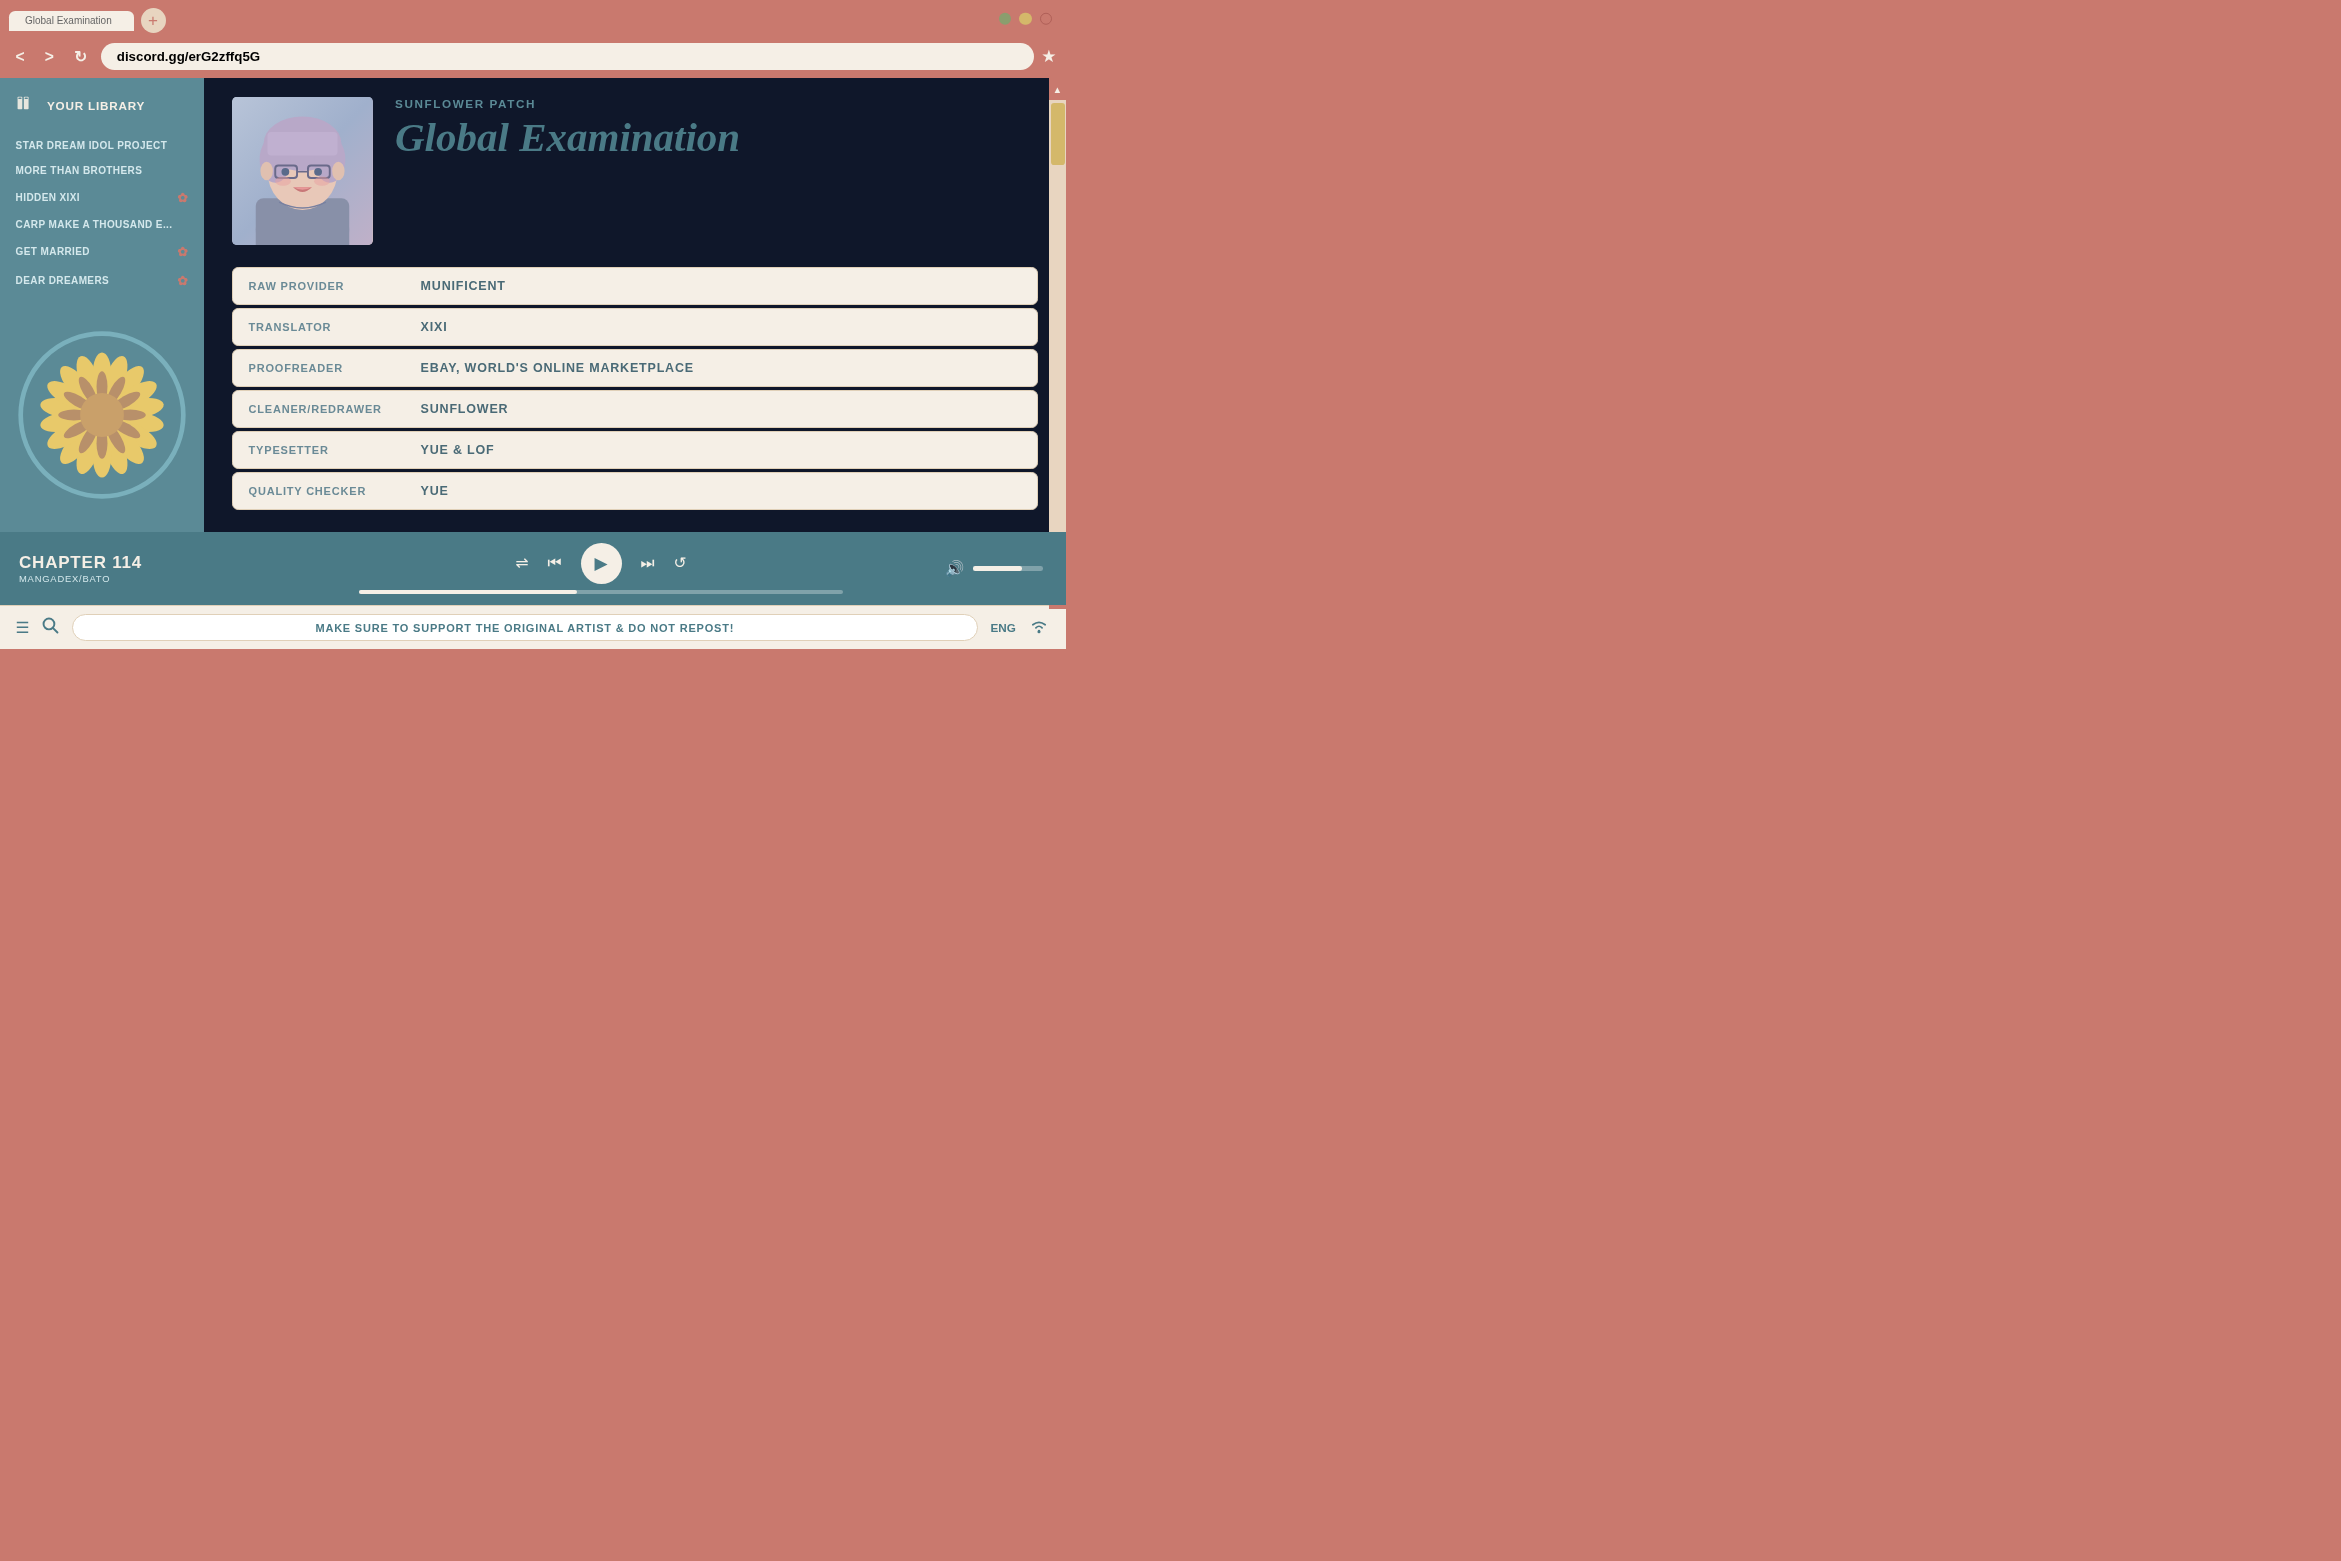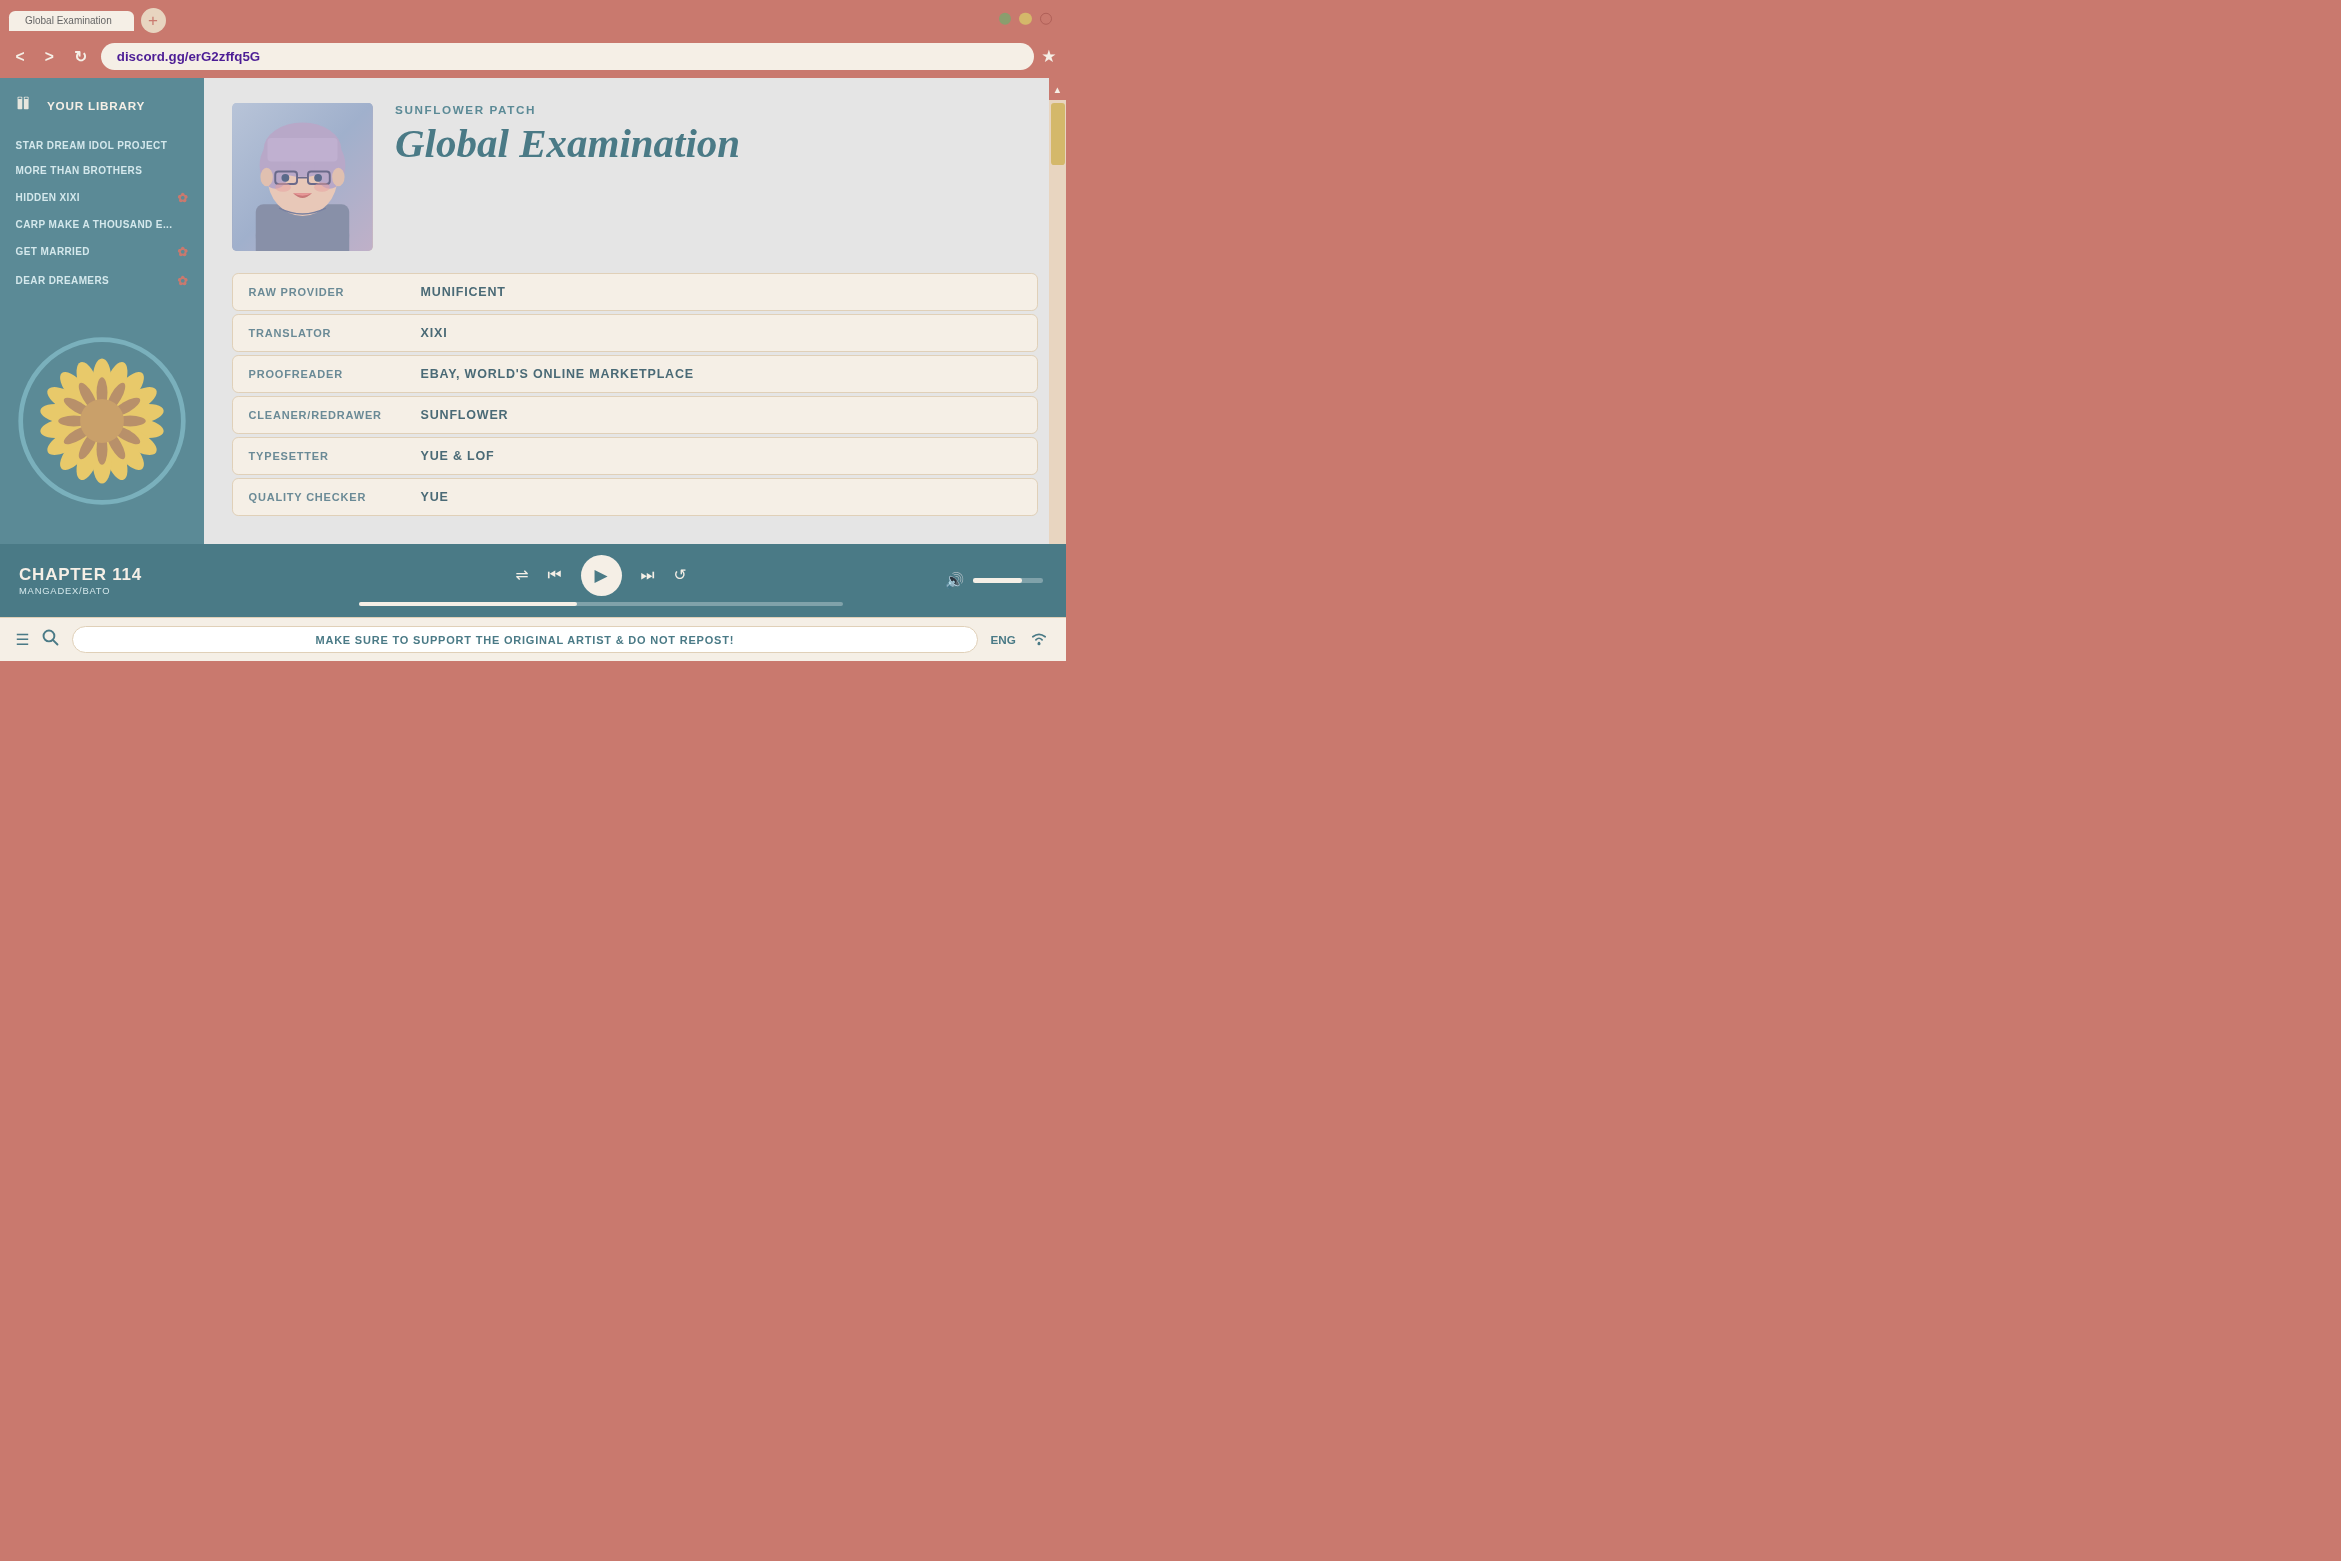--- a/index.html
+++ b/index.html
@@ -98,21 +98,21 @@
       font-weight: bold;
     }
 
     .address-bar {
       flex: 1;
       background: #f5efe6;
       border: none;
       border-radius: 15.6px;
       padding: 6.2px 15.6px;
       font-size: 13.3px;
-      color: #4c1d95;
+      color: #000000;
       font-weight: 600;
     }
 
     .star-btn {
       background: none;
       border: none;
       color: #f5efe6;
       font-size: 17px;
       cursor: pointer;
     }
@@ -206,22 +206,22 @@
       width: 14px;
       height: 62px;
       background: #d4b86a;
       border-radius: 3.1px;
       margin-top: 3.1px;
     }
 
     
     .content-area {
       flex: 1;
-      background: #e5e5e5;
-      padding: 25px 28px;
+      background: #0f172a;
+      padding: 19px 28px;
       overflow-y: auto;
     }
 
     .manga-header {
       display: flex;
       align-items: flex-start;
       gap: 22px;
       margin-bottom: 22px;
     }
 

